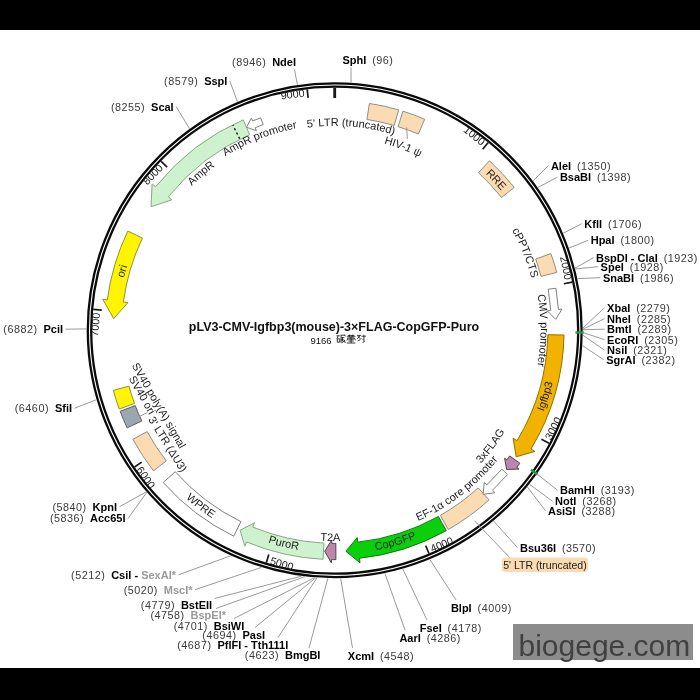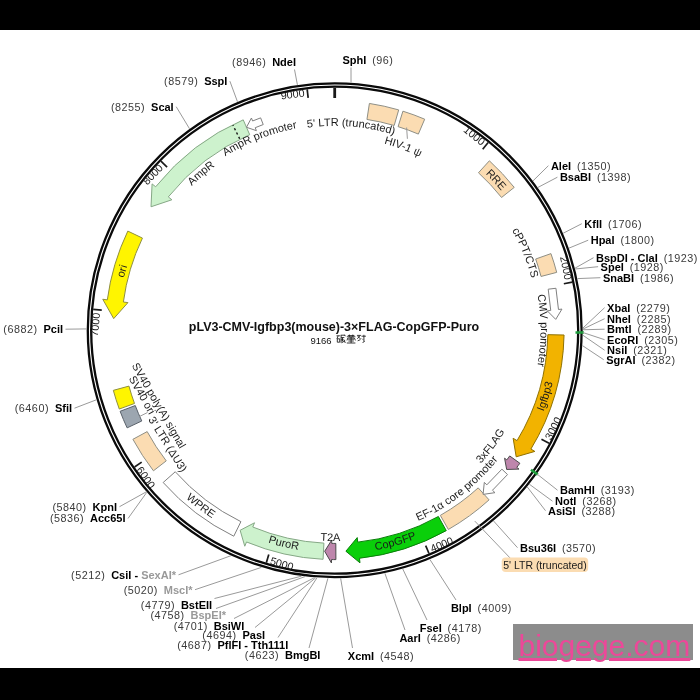--- a/index.html
+++ b/index.html
@@ -1,18 +1,18 @@
 <!DOCTYPE html>
 <html><head><meta charset="utf-8"><style>
 html,body{margin:0;padding:0;background:#fff;width:700px;height:700px;overflow:hidden}
 *{font-family:"Liberation Sans", sans-serif;}
 #bar-top{position:absolute;left:0;top:0;width:700px;height:29.5px;background:#000;}
 #bar-bot{position:absolute;left:0;top:668px;width:700px;height:32px;background:#000;}
 #wm{position:absolute;left:512.5px;top:624px;width:180px;height:36px;background:#8c8c8c;}
-#wmt{position:absolute;left:518.5px;top:630.5px;font-size:30px;line-height:1;color:#ec4899;letter-spacing:0px;text-decoration:underline;}
+#wmt{position:absolute;left:518.5px;top:630.5px;font-size:30px;line-height:1;color:#404040;letter-spacing:0px;}
 svg{position:absolute;left:0;top:0}
 </style></head>
 <body>
 <svg width="700" height="700" viewBox="0 0 700 700">
 <defs>
       <path id="tp1" d="M 235.34 151.69 A 204.3 204.3 0 0 1 394.09 134.72" fill="none"></path>
 <path id="tp2" d="M 326.28 137.38 A 193.0 193.0 0 0 1 467.55 190.20" fill="none"></path>
 <path id="tp3" d="M 423.04 131.78 A 217.2 217.2 0 0 1 538.80 255.91" fill="none"></path>
 <path id="tp4" d="M 433.98 152.56 A 203.5 203.5 0 0 1 531.45 278.22" fill="none"></path>
 <path id="tp5" d="M 537.44 294.82 A 205.8 205.8 0 0 1 500.98 451.46" fill="none"></path>

